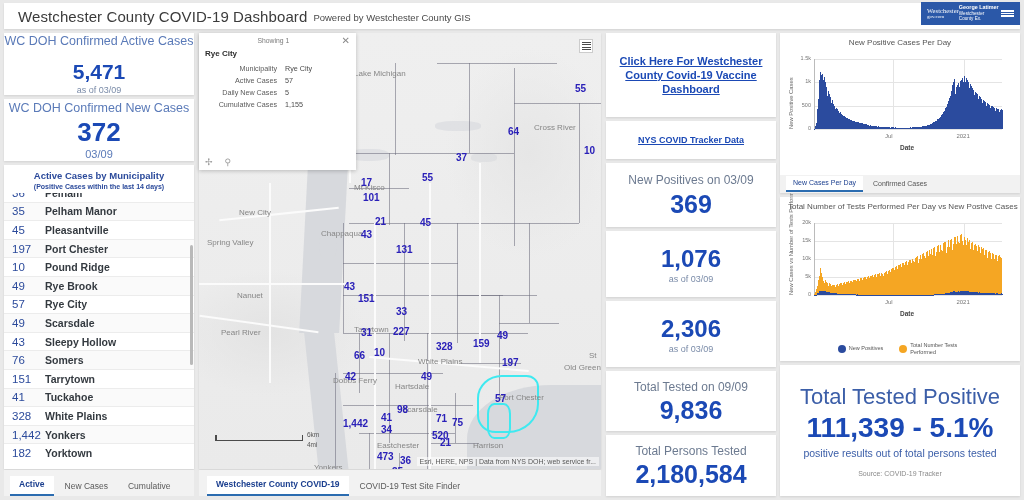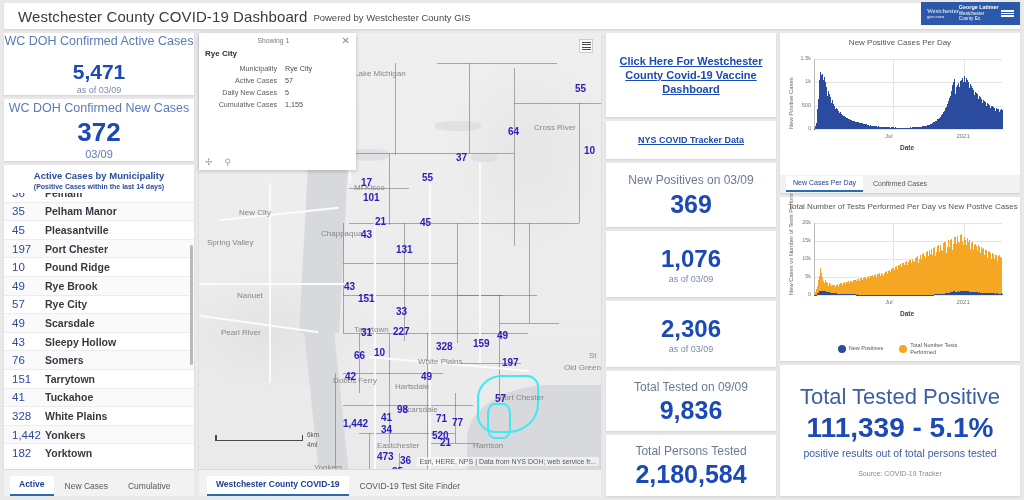--- a/index.html
+++ b/index.html
@@ -394,21 +394,21 @@
         <div class="map-num" style="left: 298px; top: 297px;">49</div>
         <div class="map-num" style="left: 237px; top: 308px;">328</div>
         <div class="map-num" style="left: 155px; top: 317px;">66</div>
         <div class="map-num" style="left: 175px; top: 314px;">10</div>
         <div class="map-num" style="left: 303px; top: 324px;">197</div>
         <div class="map-num" style="left: 146px; top: 338px;">42</div>
         <div class="map-num" style="left: 222px; top: 338px;">49</div>
         <div class="map-num" style="left: 296px; top: 360px;">57</div>
         <div class="map-num" style="left: 198px; top: 371px;">98</div>
         <div class="map-num" style="left: 237px; top: 380px;">71</div>
-        <div class="map-num" style="left: 253px; top: 384px;">77</div>
+        <div class="map-num" style="left: 253px; top: 384px;">75</div>
         <div class="map-num" style="left: 182px; top: 379px;">41</div>
         <div class="map-num" style="left: 144px; top: 385px;">1,442</div>
         <div class="map-num" style="left: 182px; top: 391px;">34</div>
         <div class="map-num" style="left: 233px; top: 397px;">520</div>
         <div class="map-num" style="left: 241px; top: 404px;">21</div>
         <div class="map-num" style="left: 178px; top: 418px;">473</div>
         <div class="map-num" style="left: 201px; top: 422px;">36</div>
         <div class="map-num" style="left: 193px; top: 433px;">35</div>
       </div>
   </div>

